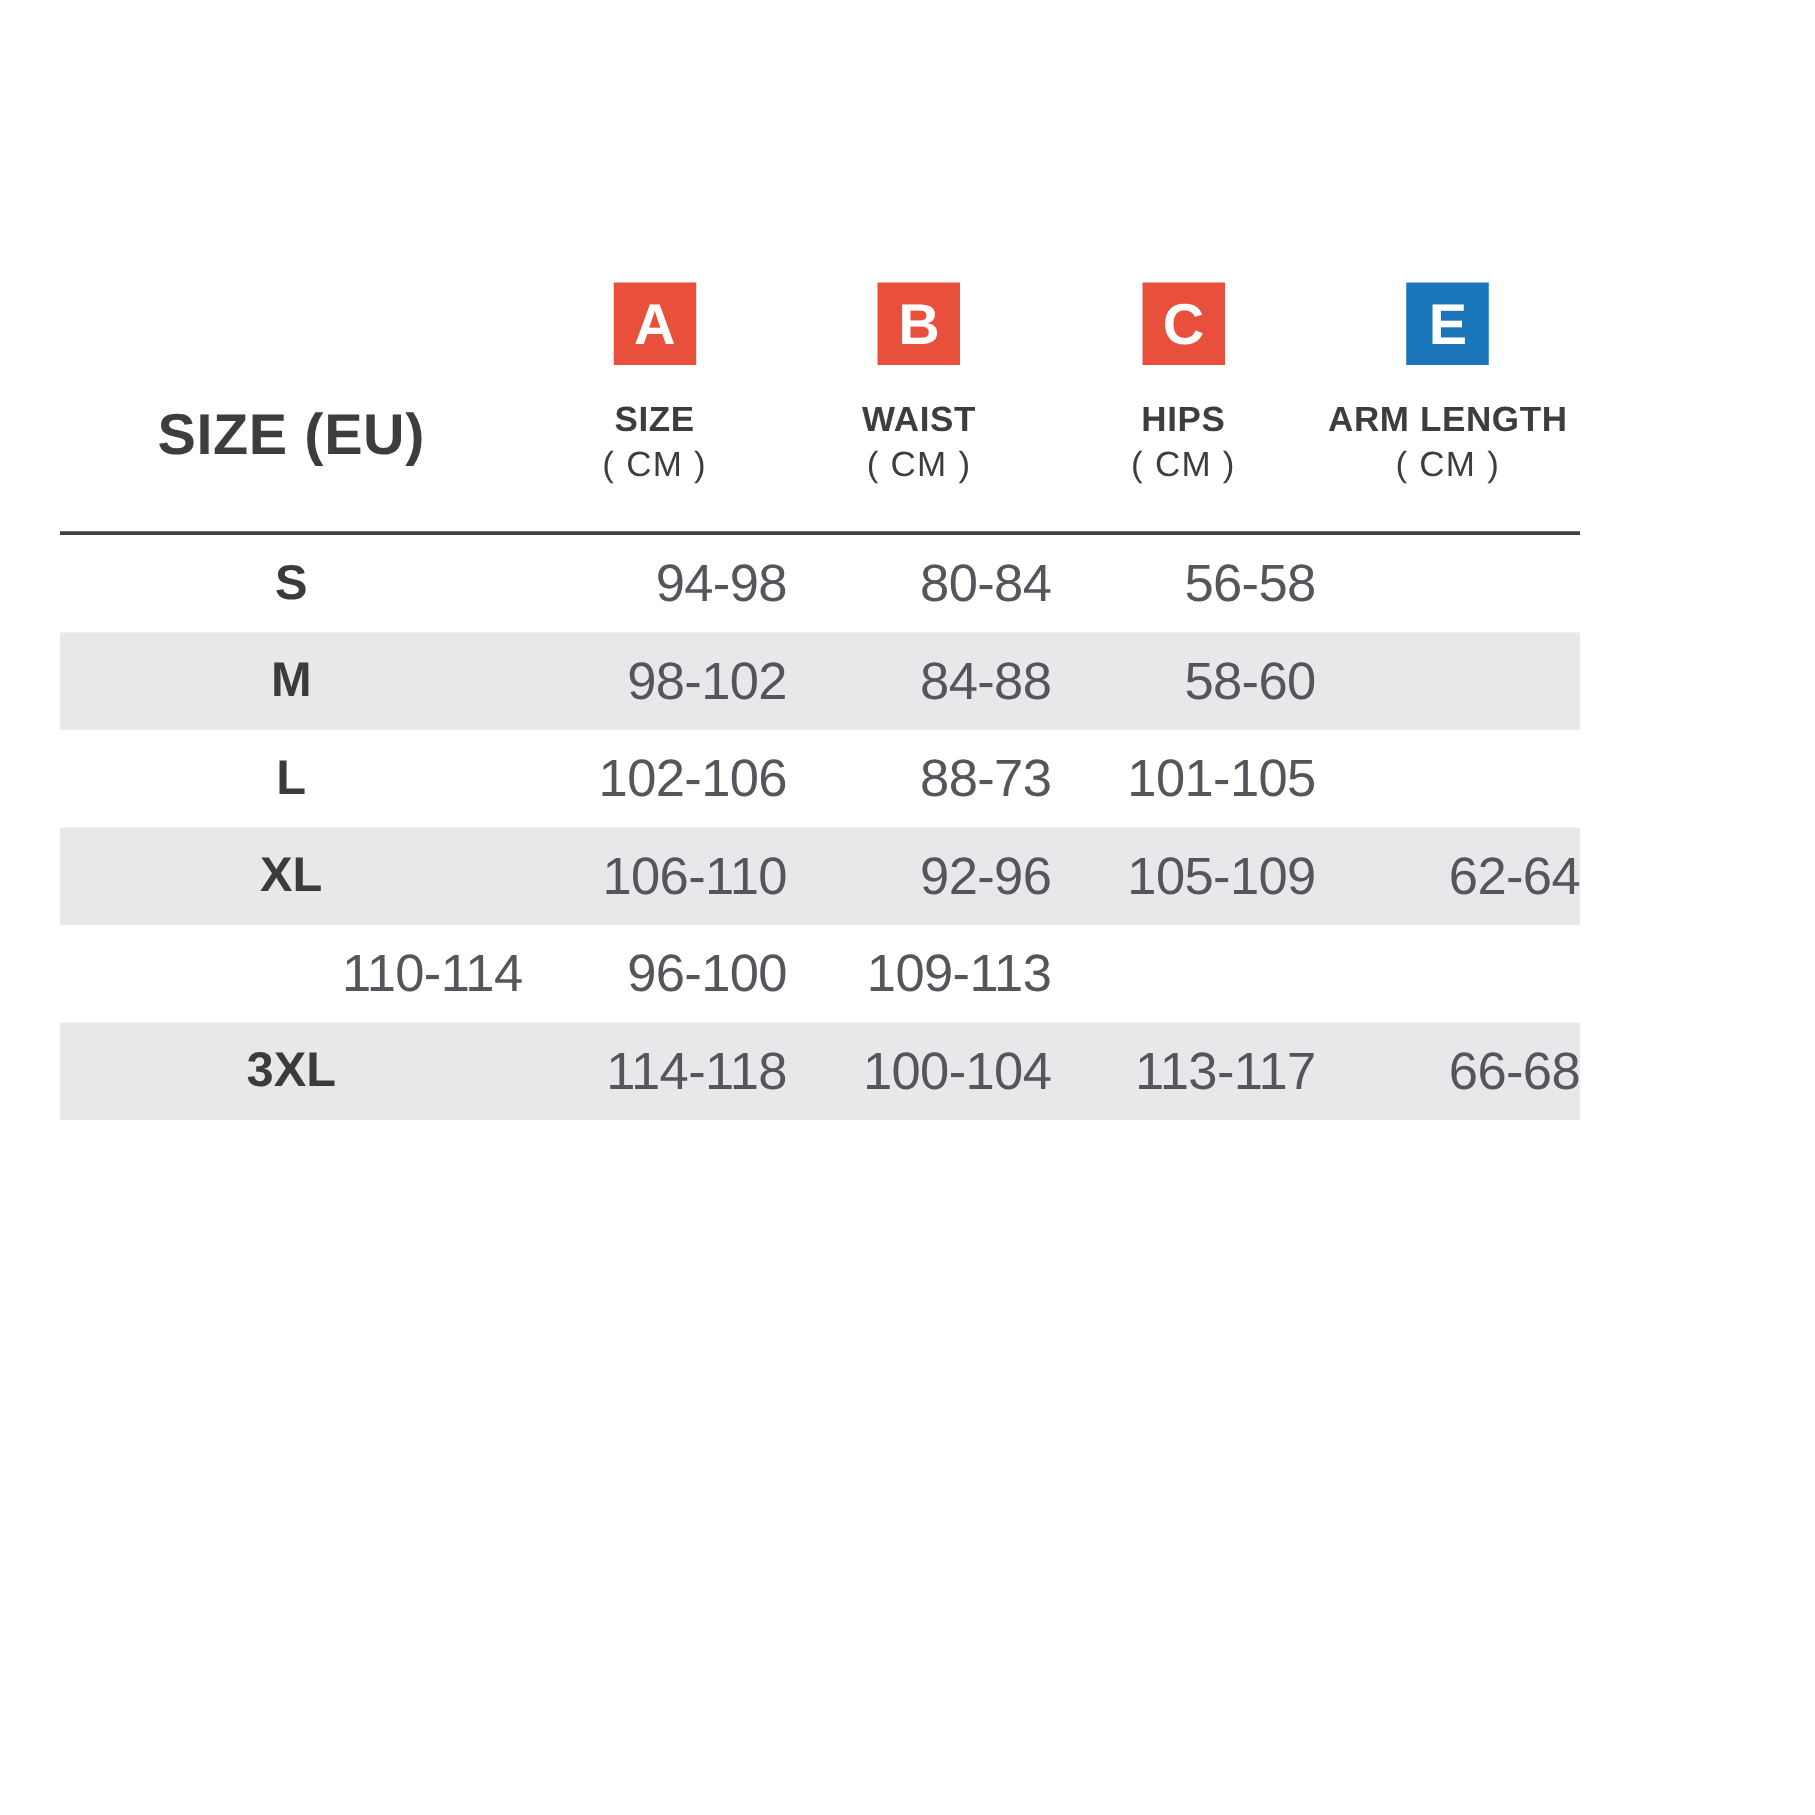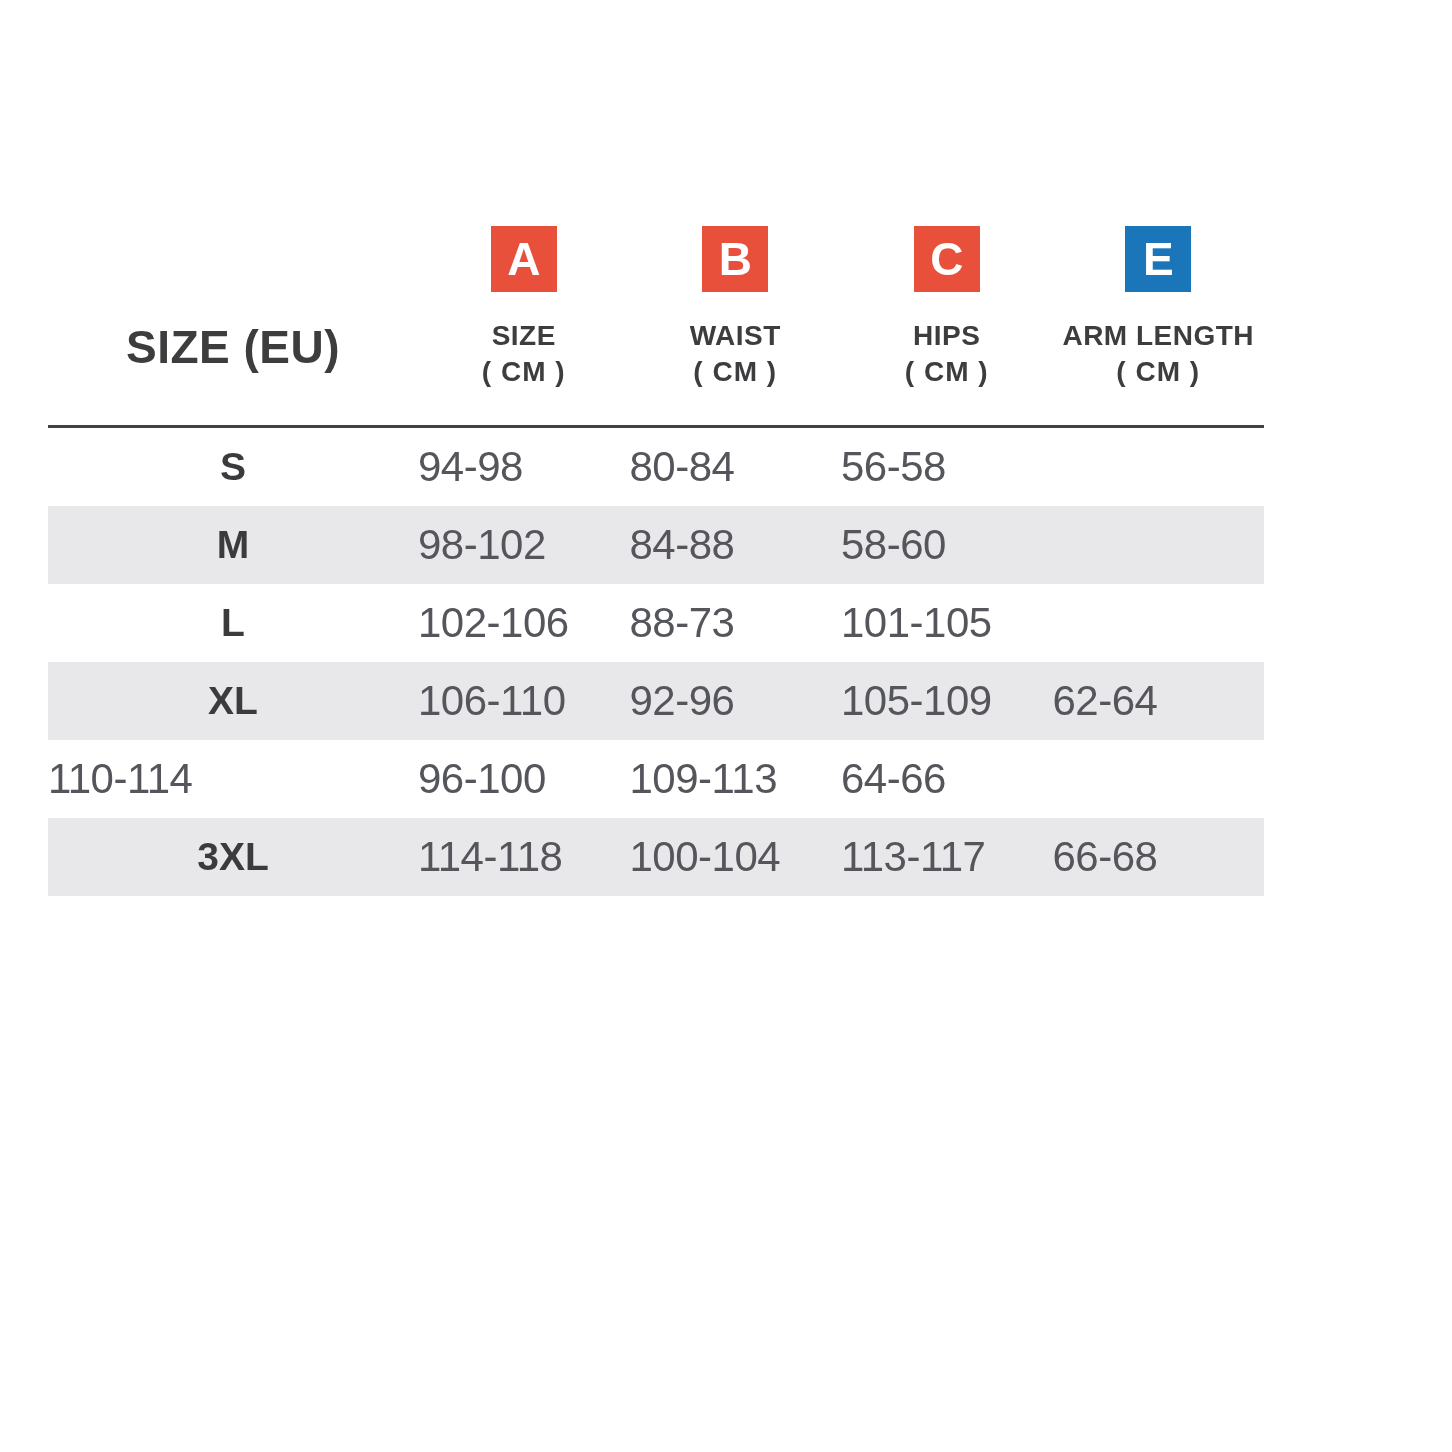--- a/index.html
+++ b/index.html
@@ -46,21 +46,21 @@
   .col-label {
     font-size: 28px;
     font-weight: bold;
     color: #3d3d3f;
     line-height: 32px;
     letter-spacing: 0.5px;
     white-space: nowrap;
   }
   .col-unit {
     font-size: 28px;
-    font-weight: bold;
+    font-weight: normal;
     color: #3d3d3f;
     line-height: 32px;
     margin-top: 4px;
     letter-spacing: 1px;
   }
   .size-header {
     font-size: 46px;
     font-weight: bold;
     color: #3d3d3f;
     padding-bottom: 14px;
@@ -77,21 +77,21 @@
     height: 78px;
   }
   .data-row.shaded { background: #e8e8ea; }
   .cell-size {
     text-align: center;
     font-size: 39px;
     font-weight: bold;
     color: #3b3b3d;
   }
   .cell-value {
-    text-align: left;
+    text-align: right;
     font-size: 42px;
     font-weight: 400;
     color: #55565c;
     letter-spacing: -0.5px;
   }
 </style>
 </head>
 <body>
 
 <div class="sheet">
@@ -150,21 +150,20 @@
         <div class="cell-size">XL</div>
         <div class="cell-value">106-110</div>
         <div class="cell-value">92-96</div>
         <div class="cell-value">105-109</div>
         <div class="cell-value">62-64</div>
       </div>
       <div class="data-row">
         <div class="cell-value">110-114</div>
         <div class="cell-value">96-100</div>
         <div class="cell-value">109-113</div>
-        <div class="cell-value">64-66</div>
       </div>
       <div class="data-row shaded">
         <div class="cell-size">3XL</div>
         <div class="cell-value">114-118</div>
         <div class="cell-value">100-104</div>
         <div class="cell-value">113-117</div>
         <div class="cell-value">66-68</div>
       </div>
     </div>
 

